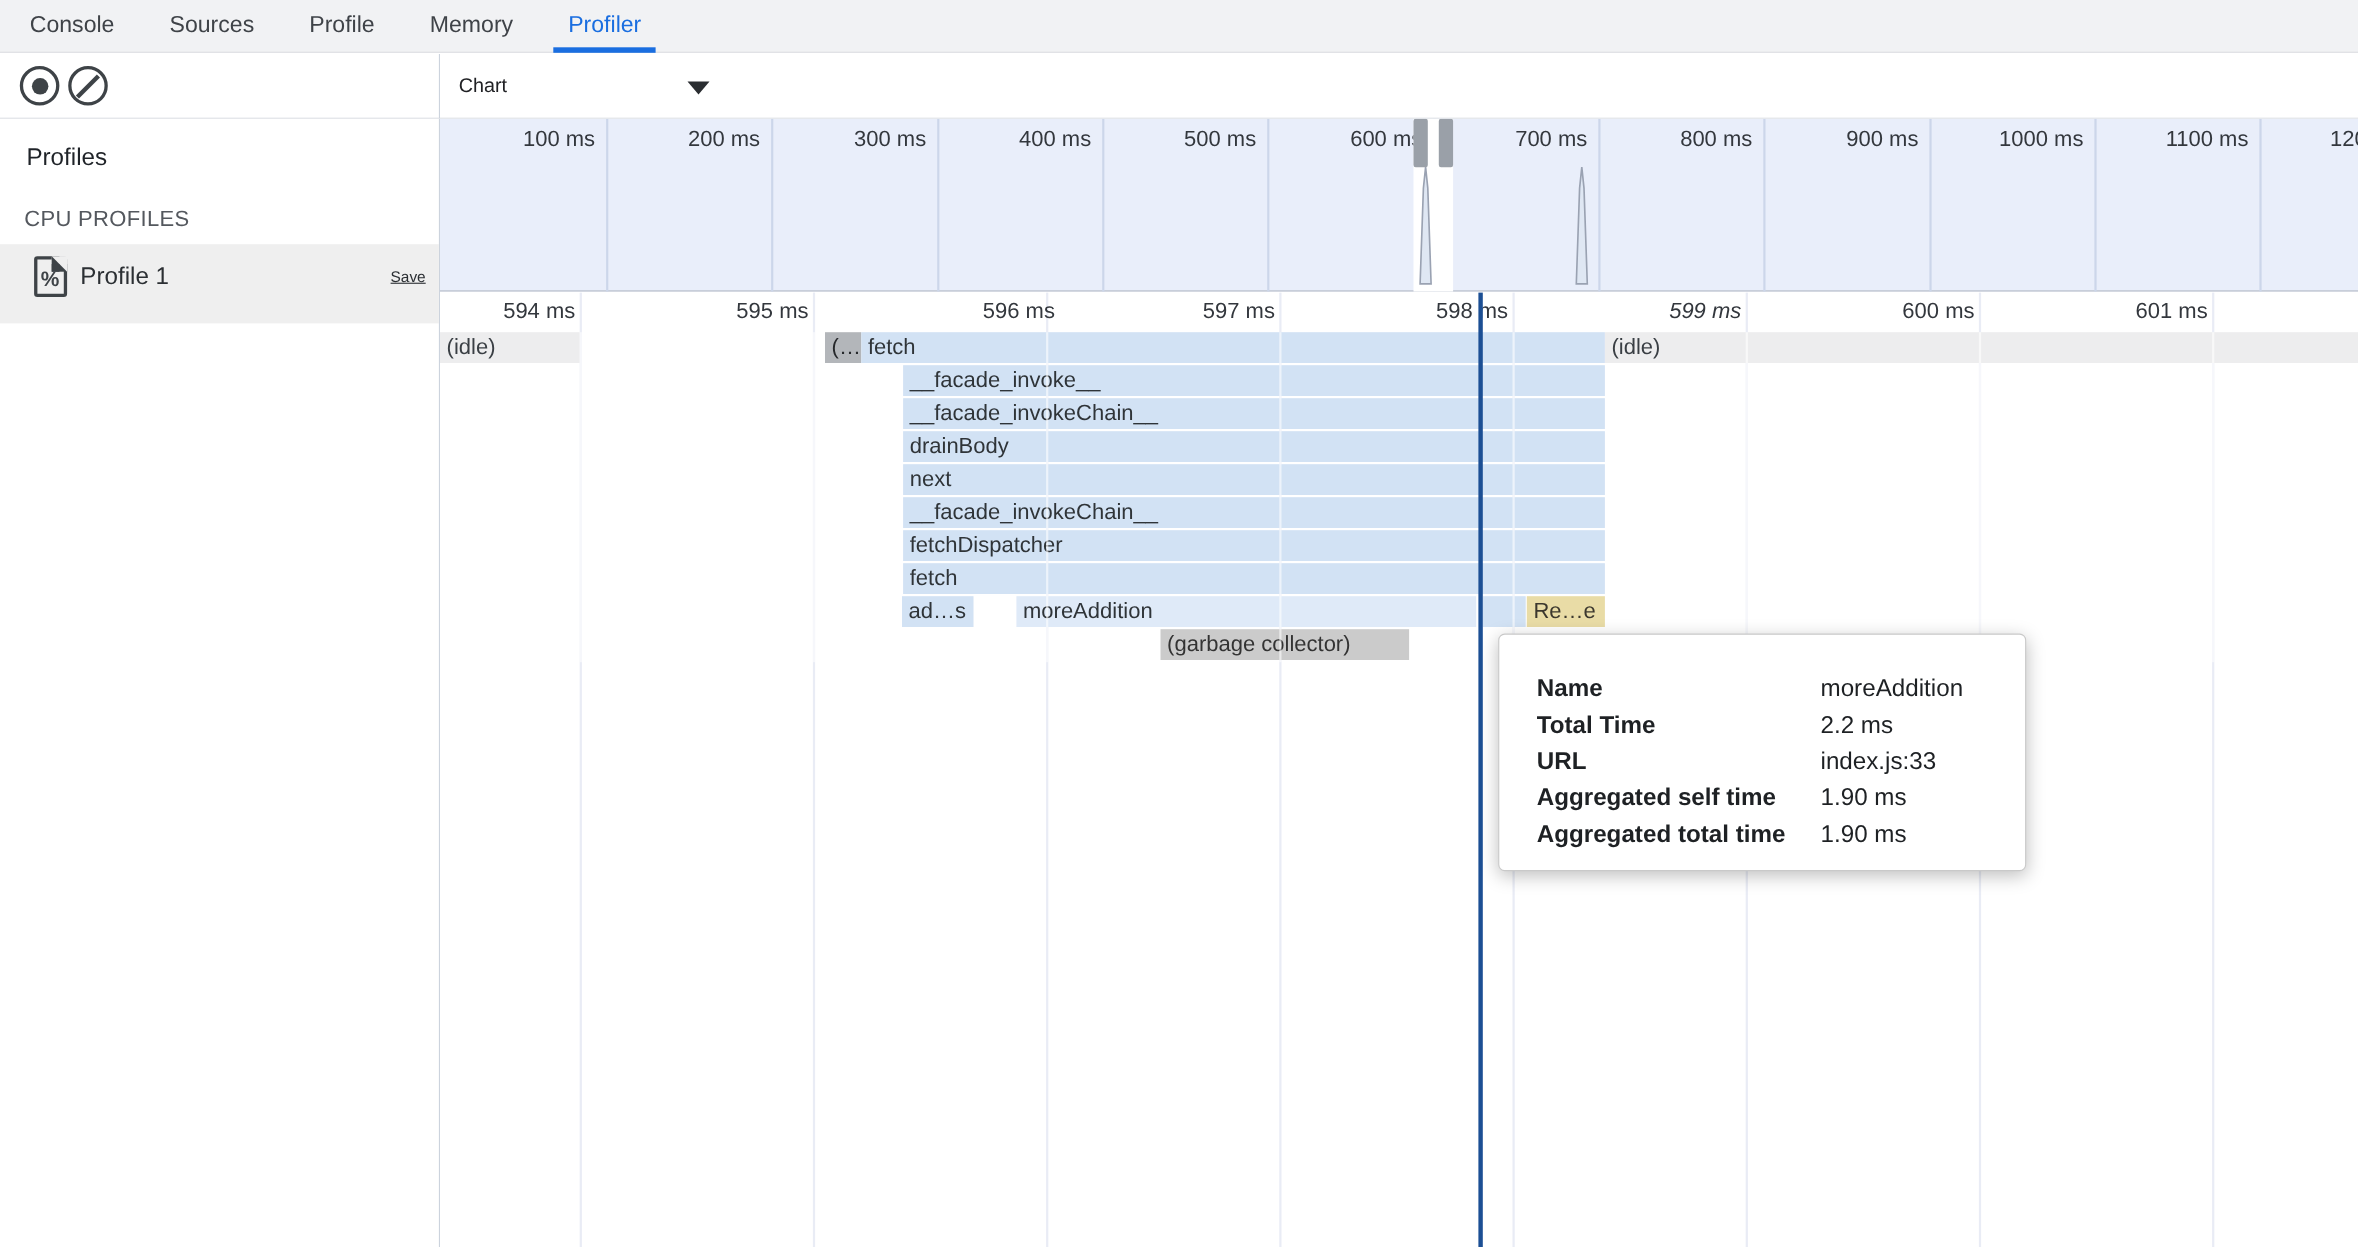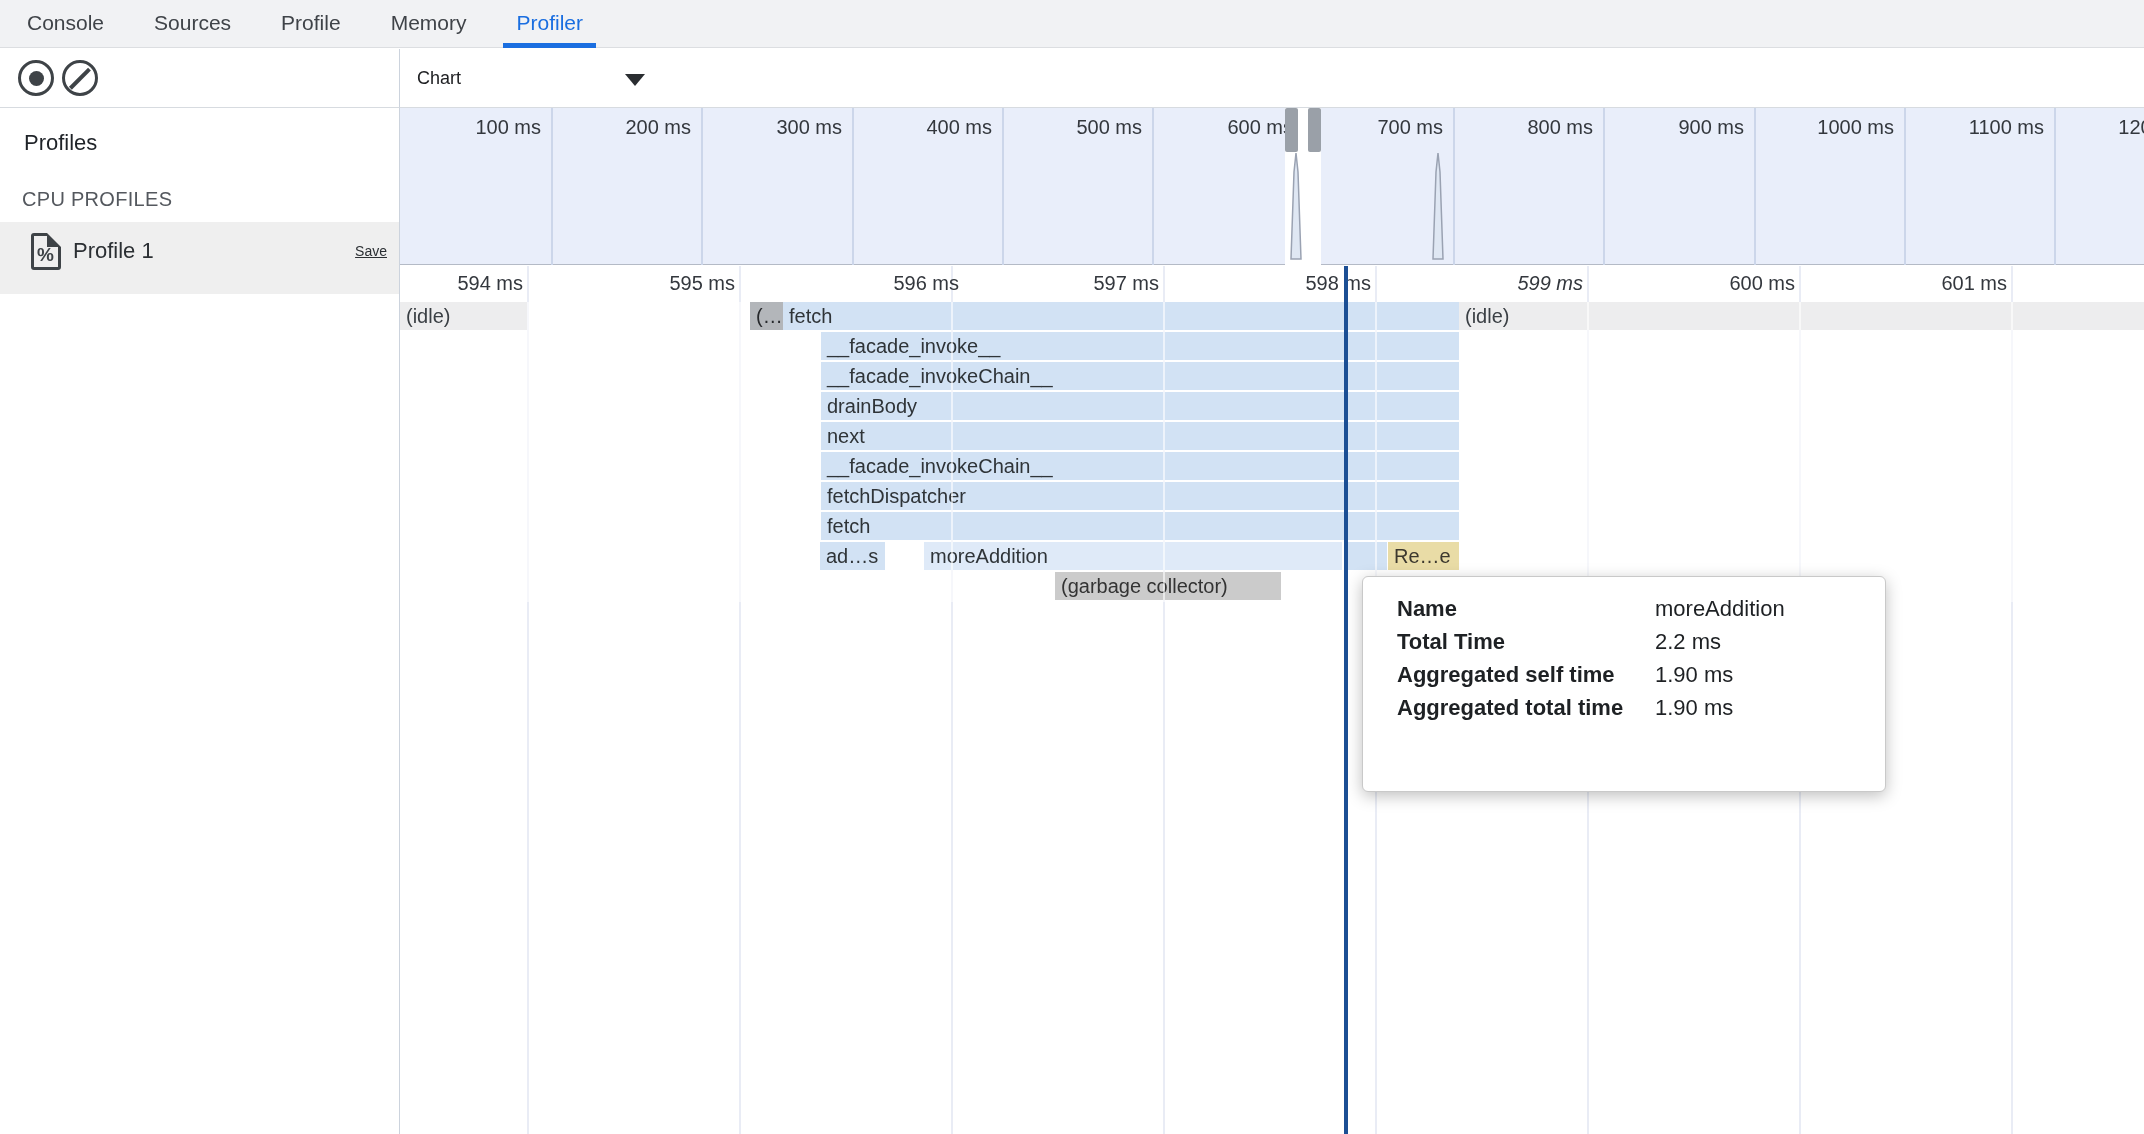--- a/index.html
+++ b/index.html
@@ -76,23 +76,23 @@
     padding-left:6px; overflow:hidden; white-space:nowrap; z-index:2; cursor:default; }
   .bar.idle { background:#ededee; color:#3a3f44; }
   .bar.col  { background:#b3b6ba; color:#26282b; }
   .bar.call { background:#d2e2f4; }
   .bar.hover{ background:#dfeaf8; }
   .bar.gc   { background:#cbcbcb; color:#333; }
   .bar.ry   { background:#e9dca6; color:#3c382e; }
 
   .playhead { position:absolute; top:158px; width:4px; height:868px; background:#1c4f94; z-index:4; }
 
-  .tooltip { position:absolute; width:524px; height:216px; background:#fff;
+  .tooltip { position:absolute; width:480px; height:216px; background:#fff;
     border:1px solid #c9c9c9; border-radius:6px; box-shadow:0 4px 16px rgba(0,0,0,.25);
-    z-index:10; padding-top:15px; }
+    z-index:10; padding-top:32px; }
   .tt-row { position:relative; height:33px; line-height:33px; font-size:22px; }
   .tt-label { position:absolute; left:34px; font-weight:bold; color:#1e2124; }
   .tt-value { position:absolute; left:292px; color:#1e2124; }
 </style>
 </head>
 <body>
 
 <div id="stage">
 
   <div class="tabbar" id="tabbar">
@@ -203,20 +203,24 @@
         <div class="tooltip" style="left: 962px; top: 468px;">
           <div class="tt-row">
             <span class="tt-label">Name</span>
             <span class="tt-value">moreAddition</span>
           </div>
           <div class="tt-row">
             <span class="tt-label">Total Time</span>
             <span class="tt-value">2.2 ms</span>
           </div>
           <div class="tt-row">
+            <span class="tt-label">URL</span>
+            <span class="tt-value">index.js:33</span>
+          </div>
+          <div class="tt-row">
             <span class="tt-label">Aggregated self time</span>
             <span class="tt-value">1.90 ms</span>
           </div>
           <div class="tt-row">
             <span class="tt-label">Aggregated total time</span>
             <span class="tt-value">1.90 ms</span>
           </div>
         </div>
       </div>
   </div>

